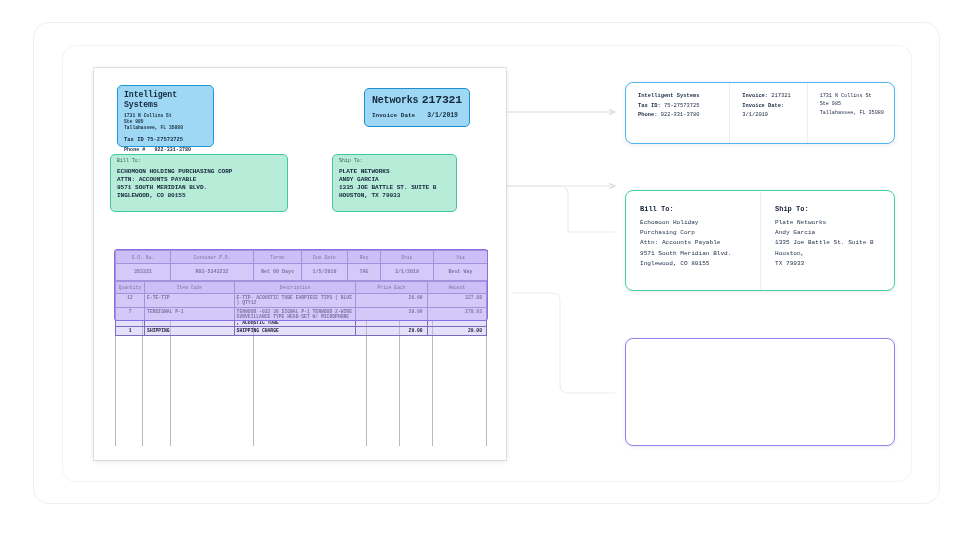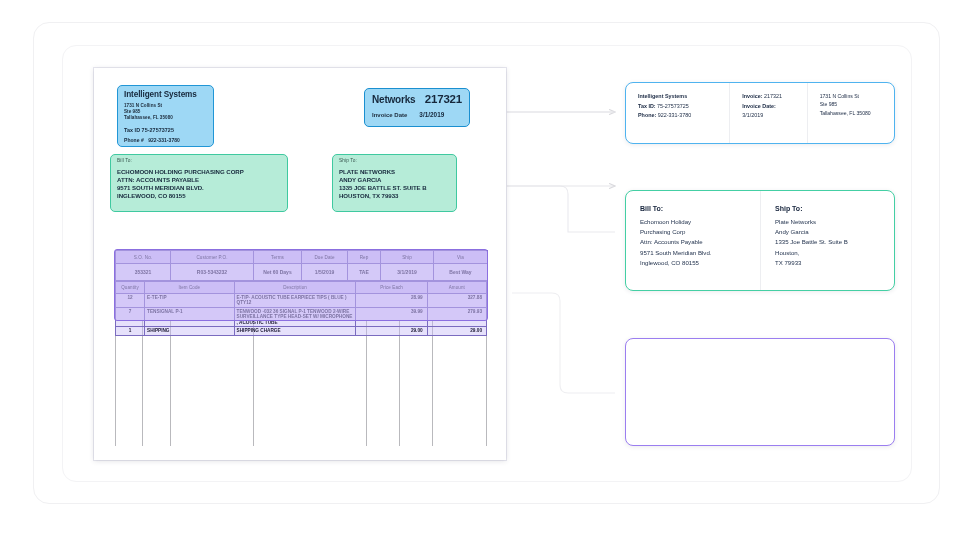--- a/index.html
+++ b/index.html
@@ -2,21 +2,21 @@
 <html><head>
 <meta charset="utf-8">
 <style>
   html,body{margin:0;padding:0;}
   body{
     width:971px;height:548px;
     background:#ffffff;
     font-family:"Liberation Sans", sans-serif;
     overflow:hidden;
   }
-  .stage{position:relative;width:971px;height:548px;}
+  .stage{position:relative;width:971px;height:548px;font-family:Liberation Mono, monospace;}
 
   
   .shell-outer{
     position:absolute;left:33px;top:22px;width:905px;height:480px;
     border:1px solid #f0f0f2;border-radius:16px;background:#fff;
   }
   .shell-inner{
     position:absolute;left:62px;top:45px;width:848px;height:435px;
     border:1px solid #f3f3f5;border-radius:14px;background:#fff;
   }

